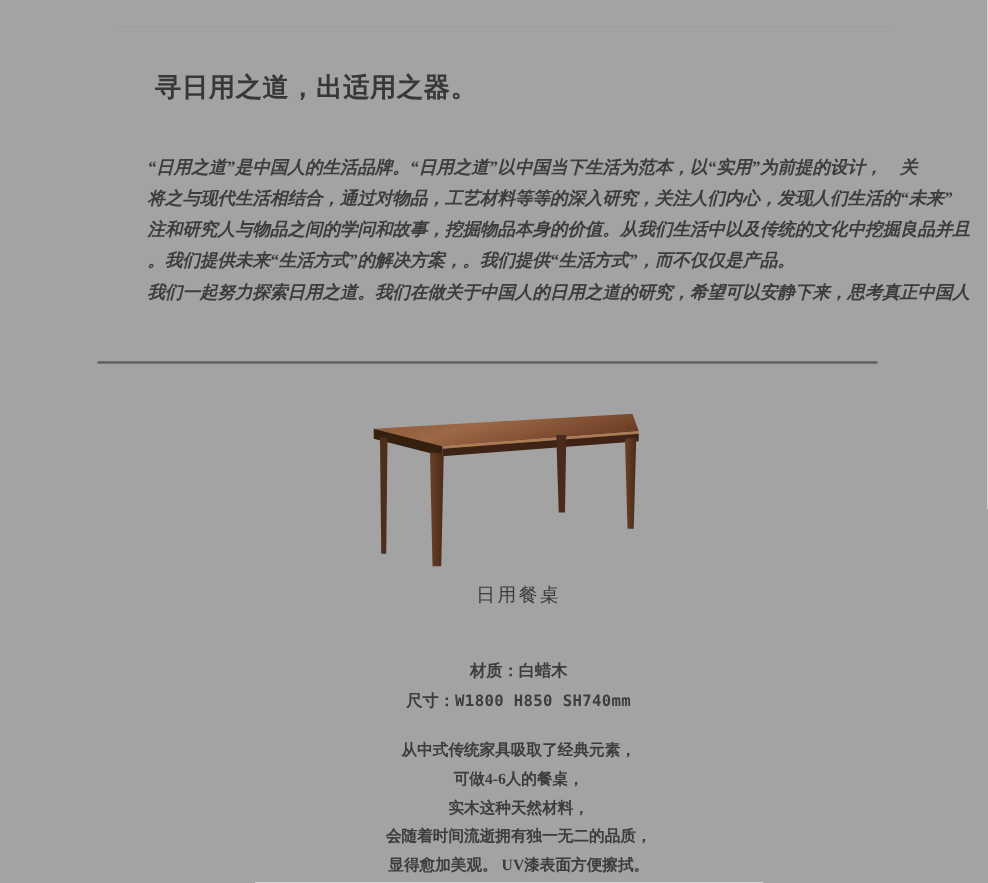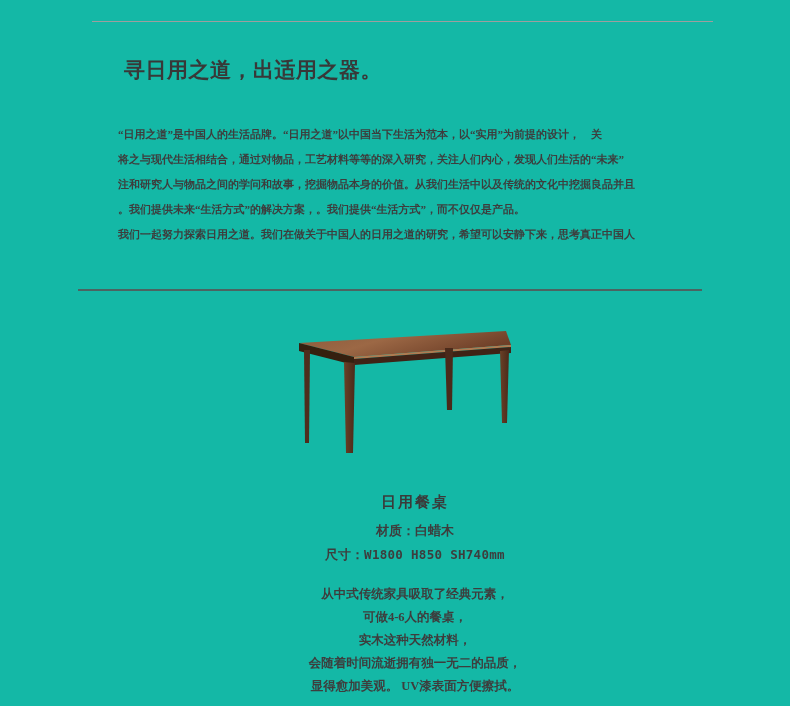--- a/index.html
+++ b/index.html
@@ -5,21 +5,21 @@
   * { margin: 0; padding: 0; box-sizing: border-box; }
   html, body { background: #ffffff; }
   body {
     font-family: "Liberation Serif", "DejaVu Serif", serif;
     color: #3f3f3f;
   }
   .canvas {
     position: relative;
     width: 790px;
     height: 706px;
-    background: #14b8a6;
+    background: #a3a3a3;
     overflow: hidden;
   }
   .top-rule {
     position: absolute;
     left: 92px; top: 21px;
     width: 621px; height: 1px;
     background: #9e9e9e;
   }
   .heading {
     position: absolute;
@@ -27,24 +27,25 @@
     font-size: 21px;
     font-weight: 700;
     letter-spacing: 0.5px;
     color: #383838;
     white-space: nowrap;
   }
   .intro {
     position: absolute;
     left: 118px; top: 122px;
     width: 560px;
-    font-size: 11px;
+    font-size: 14px;
     font-weight: 600;
     line-height: 25px;
     color: #3d3d3d;
+    font-style: italic;
   }
   .intro-line { white-space: nowrap; }
   .divider {
     position: absolute;
     left: 78px; top: 289px;
     width: 624px; height: 2px;
     background: #555555;
     opacity: 0.85;
   }
   .product {
@@ -52,33 +53,33 @@
     left: 40px; top: 312px;
     width: 750px;
     text-align: center;
   }
   .photo {
     display: block;
     width: 266px; height: 146px;
     margin: 0 auto;
   }
   .product-name {
-    margin-top: 35px;
+    margin-top: 9px;
     font-size: 15px;
-    font-weight: 700;
+    font-weight: 400;
     letter-spacing: 2px;
     color: #3a3a3a;
   }
   .spec {
     font-size: 13px;
     font-weight: 600;
     line-height: 24px;
     color: #3d3d3d;
   }
-  .spec.material { margin-top: 7px; }
+  .spec.material { margin-top: 39px; }
   .mono {
     font-family: "DejaVu Sans Mono", "Liberation Mono", monospace;
     font-size: 12.5px;
     letter-spacing: 0.3px;
   }
   .desc {
     margin-top: 16px;
     font-size: 12.5px;
     font-weight: 600;
     line-height: 23px;

